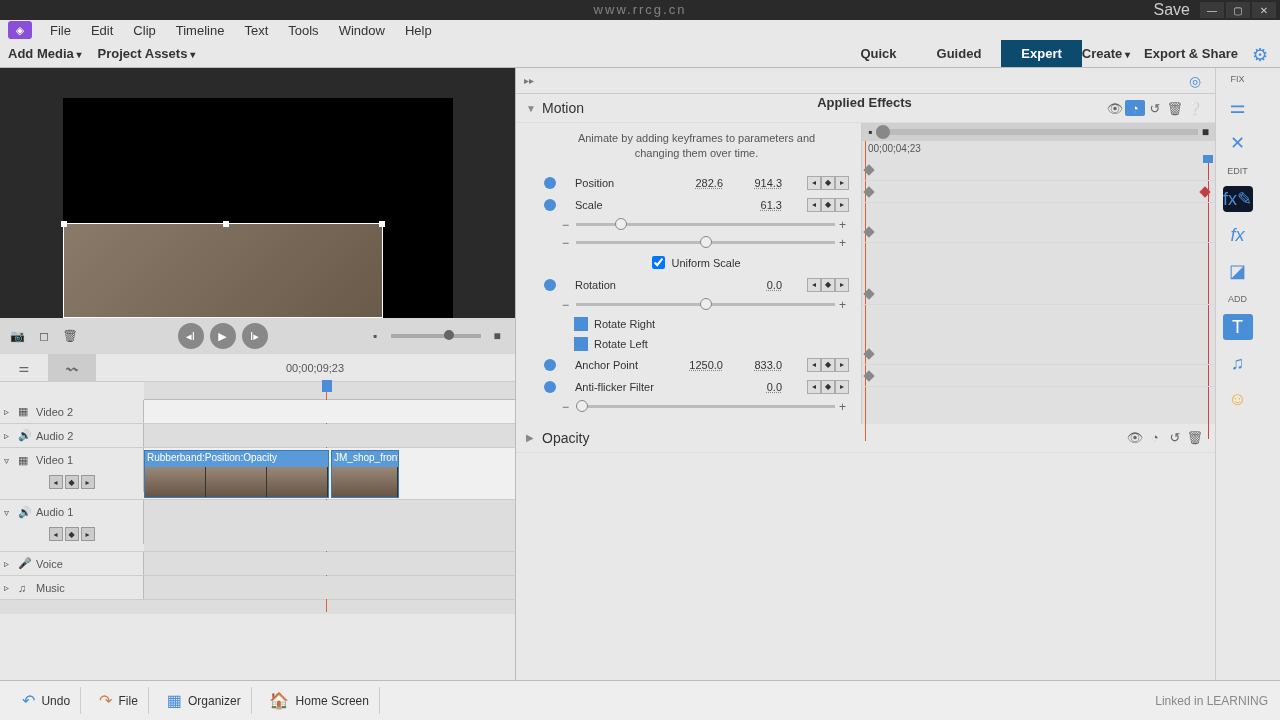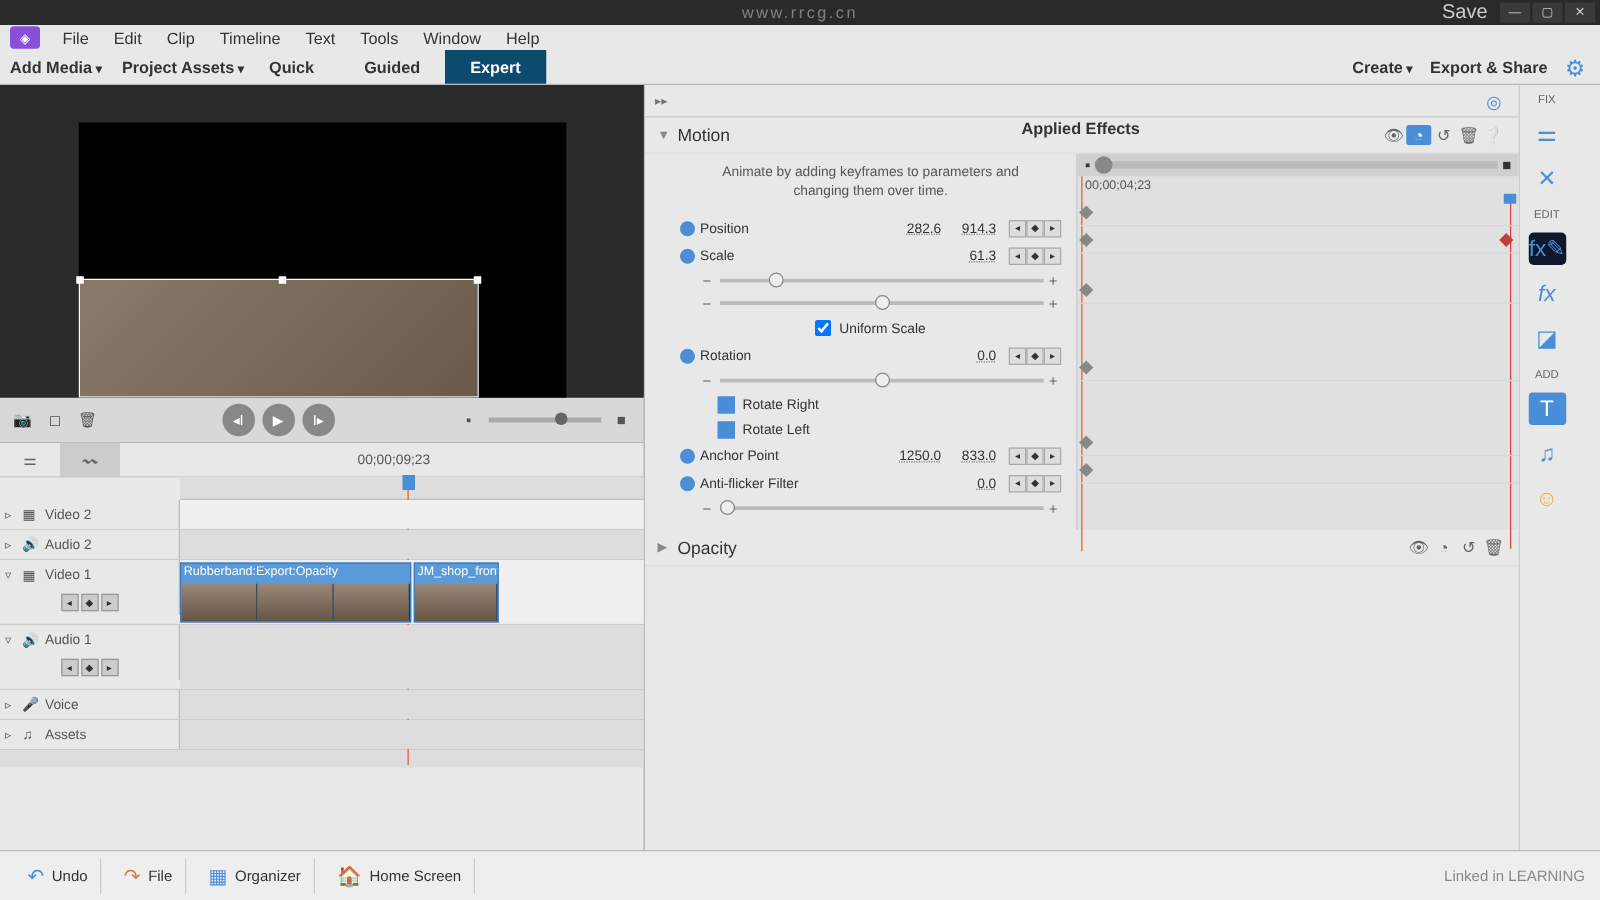--- a/index.html
+++ b/index.html
@@ -8,21 +8,21 @@
 .titlebar .spacer { flex: 1; }
 .titlebar .save { color: #ccc; font-size: 16px; margin-right: 8px; }
 .titlebar .winbtn { width: 24px; height: 16px; background: #3a3a3a; color: #ccc; display: flex; align-items: center; justify-content: center; margin-left: 2px; font-size: 10px; }
 .menubar { height: 20px; background: #e8e8e8; display: flex; align-items: center; padding: 0 8px; }
 .menubar .logo2 { width: 24px; height: 18px; background: #8a4fd8; border-radius: 3px; display: flex; align-items: center; justify-content: center; color: #fff; font-size: 11px; margin-right: 8px; }
 .menubar .mitem { padding: 0 10px; font-size: 13px; cursor: pointer; }
 .modebar { height: 28px; background: #e8e8e8; border-bottom: 1px solid #bbb; display: flex; align-items: center; padding: 0 8px; }
 .modebar .left { display: flex; gap: 16px; }
 .modebar .drop { font-weight: bold; font-size: 13px; cursor: pointer; }
 .modebar .drop::after { content: " ▾"; font-size: 10px; }
-.modebar .center { flex: 1; display: flex; justify-content: flex-start; }
+.modebar .center { flex: 1; display: flex; justify-content: flex-end; }
 .modebar .tabs { display: flex; }
 .modebar .tab { padding: 6px 20px; font-weight: bold; font-size: 13px; cursor: pointer; }
 .modebar .tab.active { background: #0c4a6e; color: #fff; }
 .modebar .right { display: flex; align-items: center; gap: 14px; }
 .modebar .gear { width: 20px; height: 20px; color: #4a8ed8; font-size: 18px; }
 .main { display: flex; height: 612px; }
 .leftcol { width: 515px; display: flex; flex-direction: column; background: #2a2a2a; }
 .preview { height: 250px; background: #2a2a2a; display: flex; align-items: flex-end; justify-content: center; position: relative; }
 .preview .canvas { width: 390px; height: 220px; background: #000; position: relative; }
 .preview .frame { position: absolute; bottom: 0; left: 0; width: 320px; height: 95px; border: 1px solid #fff; background: linear-gradient(135deg, #8a7a6a 0%, #6a5a4a 100%); }
@@ -59,21 +59,21 @@
 .panel-hdr .title { flex: 1; text-align: center; font-weight: bold; font-size: 13px; margin-top: 44px; }
 .panel-hdr .aicon { width: 18px; color: #4a8ed8; font-size: 14px; }
 .effect-hdr { display: flex; align-items: center; padding: 6px 10px; border-bottom: 1px solid #ddd; }
 .effect-hdr .tri { width: 16px; color: #888; font-size: 10px; }
 .effect-hdr .name { font-size: 14px; flex: 1; }
 .effect-hdr .eicon { width: 20px; color: #666; font-size: 13px; display: flex; justify-content: center; }
 .effect-hdr .eicon.blue { color: #fff; background: #4a8ed8; border-radius: 2px; height: 16px; align-items: center; }
 .effect-body { display: flex; }
 .params { width: 345px; padding: 8px 12px 8px 28px; }
 .hint { text-align: center; font-size: 11px; color: #555; padding: 0 20px 10px; line-height: 1.4; }
-.prow { display: flex; align-items: center; height: 22px; gap: 4px; }
+.prow { display: flex; align-items: center; height: 22px; gap: 19px; }
 .prow .watch { width: 12px; height: 12px; border-radius: 50%; background: #4a8ed8; }
 .prow .watch.off { background: #ccc; }
 .prow .pname { flex: 1; font-size: 11px; }
 .prow .pval { font-size: 11px; text-decoration: underline dotted #888; min-width: 40px; text-align: right; }
 .prow .kfnav { display: flex; gap: 0; margin-left: 6px; }
 .prow .kfnav .kn { width: 14px; height: 14px; background: #ddd; border: 1px solid #aaa; font-size: 8px; display: flex; align-items: center; justify-content: center; cursor: pointer; }
 .slider-row { display: flex; align-items: center; height: 18px; padding-left: 18px; gap: 4px; }
 .slider-row .minus, .slider-row .plus { width: 10px; font-size: 12px; color: #666; }
 .slider-row .track { flex: 1; height: 3px; background: #bbb; position: relative; }
 .slider-row .thumb { position: absolute; top: -5px; width: 12px; height: 12px; border-radius: 50%; background: #eee; border: 1px solid #888; }
@@ -203,21 +203,21 @@
               <span>Video 1</span>
             </div>
           <div class="tl-subhdr">
               <span class="kbtn">◂</span>
               <span class="kbtn">◆</span>
               <span class="kbtn">▸</span>
             </div>
         </div>
         <div class="tl-body">
           <div class="clip" style="left:0;width:185px">
-            <span>Rubberband:Export:Opacity</span>
+            <span>Rubberband:Position:Opacity</span>
             <div class="thumbs">
                 <div class="thumb"></div>
                 <div class="thumb"></div>
                 <div class="thumb"></div>
               </div>
           </div>
           <div class="clip" style="left:187px;width:68px">
             <span>JM_shop_front.jpg</span>
             <div class="thumbs">
                 <div class="thumb"></div>
@@ -245,21 +245,21 @@
             <span class="tri">▹</span>
             <span class="ico">🎤</span>
             <span>Voice</span>
           </div>
         <div class="tl-body dark"></div>
       </div>
       <div class="tl-track">
         <div class="tl-header">
             <span class="tri">▹</span>
             <span class="ico">♫</span>
-            <span>Assets</span>
+            <span>Music</span>
           </div>
         <div class="tl-body dark"></div>
       </div>
       <div class="hsbar"></div>
     </div>
   </div>
 
   <div class="rightcol">
     <div class="panel-hdr">
       <span class="collapse">▸▸</span>

